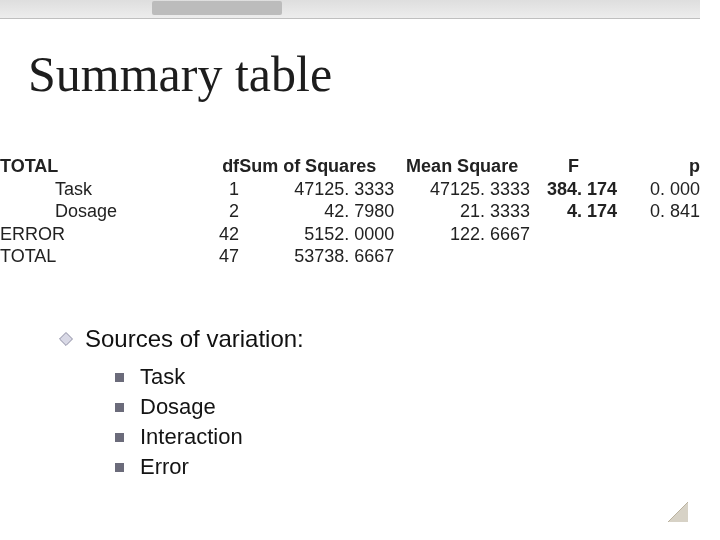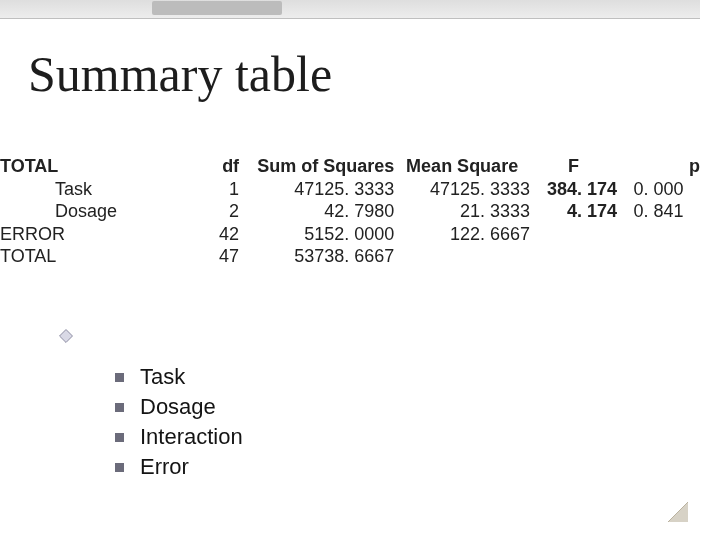--- a/index.html
+++ b/index.html
@@ -15,23 +15,23 @@
   .table-wrap{position:absolute;top:155px;}
   .anova{border-collapse:collapse;font-size:18px;
     font-family:Tahoma,"Segoe UI",Arial,sans-serif;color:#222;line-height:1.25;}
   .anova td{padding:0;}
   .hdr td{font-weight:700;}
   .c-src{width:130px;text-align:left;padding-left:40px;}
   .c-df{width:60px;text-align:right;}
   .c-ss{width:160px;text-align:right;}
   .c-ms{width:140px;text-align:right;}
   .c-f{width:90px;text-align:right;font-weight:bold;}
-  .c-p{width:86px;text-align:center;}
+  .c-p{width:86px;text-align:right;}
   .c-df.hdr-c{}
-  .c-ss.hdr-c{text-align:right;}
+  .c-ss.hdr-c{text-align:left;}
   .c-ms.hdr-c{text-align:center;}
   .c-f.hdr-c{text-align:center;}
   .c-p.hdr-c{text-align:right;}
   .indent td.c-src{padding-left:55px;}
   .subhead{position:absolute;left:55px;top:325px;display:flex;align-items:center;
     font-family:Tahoma,"Segoe UI",Arial,sans-serif;font-size:24px;color:#111;}
   .subhead svg{width:22px;height:22px;margin-right:8px;flex:0 0 22px;}
   .bullets{position:absolute;left:115px;top:362px;
     font-family:Tahoma,"Segoe UI",Arial,sans-serif;font-size:22px;color:#141414;}
   .bullets .bullet{display:flex;align-items:center;height:30px;}
@@ -90,20 +90,21 @@
       <td class="c-p"></td>
     </tr>
   </tbody>
       </table>
 </div>
 
 <div class="subhead">
   <svg viewBox="0 0 24 24">
     <rect x="7" y="7" width="10" height="10" transform="rotate(45 12 12)" fill="#d9d9e6" stroke="#8a8aa0" stroke-width="1"></rect>
   </svg>
+  <span>Sources of variation:</span>
 </div>
 
 <div class="bullets">
   <div class="bullet">
     <span class="sq"></span>
     <span>Task</span>
   </div>
   <div class="bullet">
     <span class="sq"></span>
     <span>Dosage</span>

